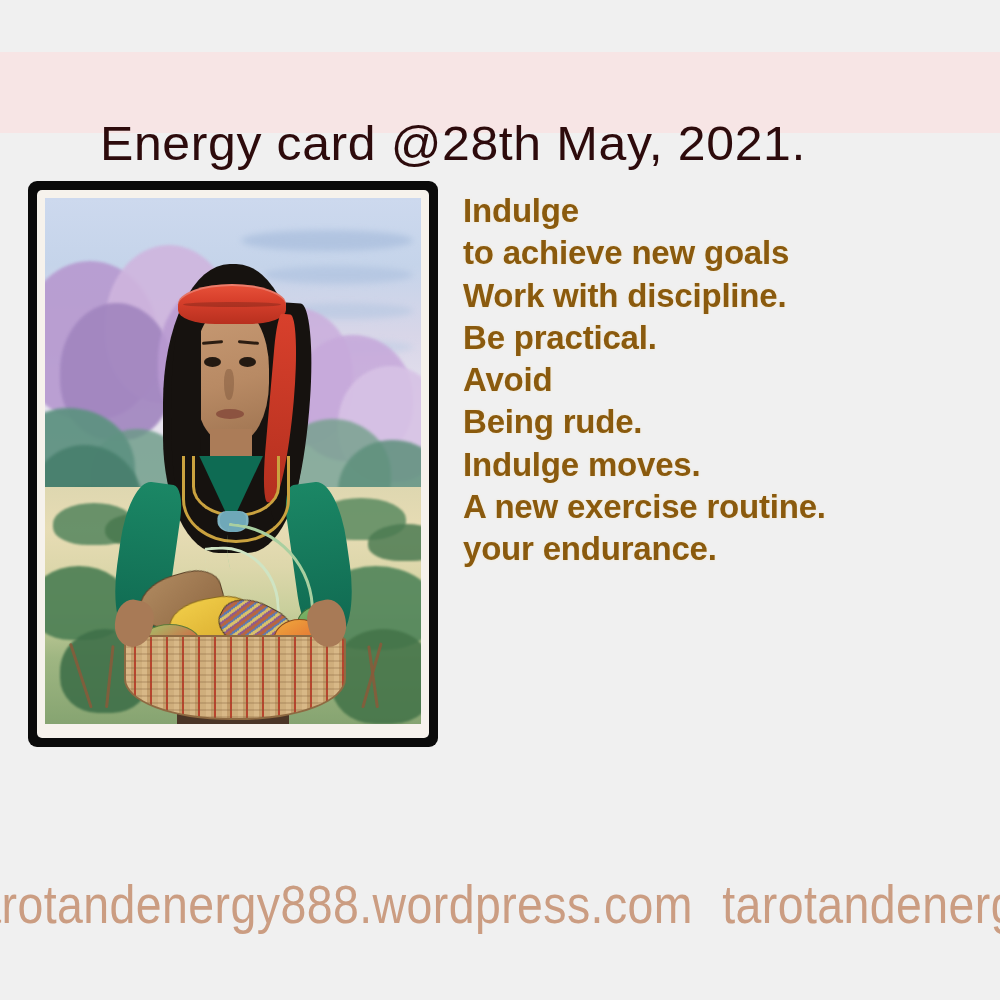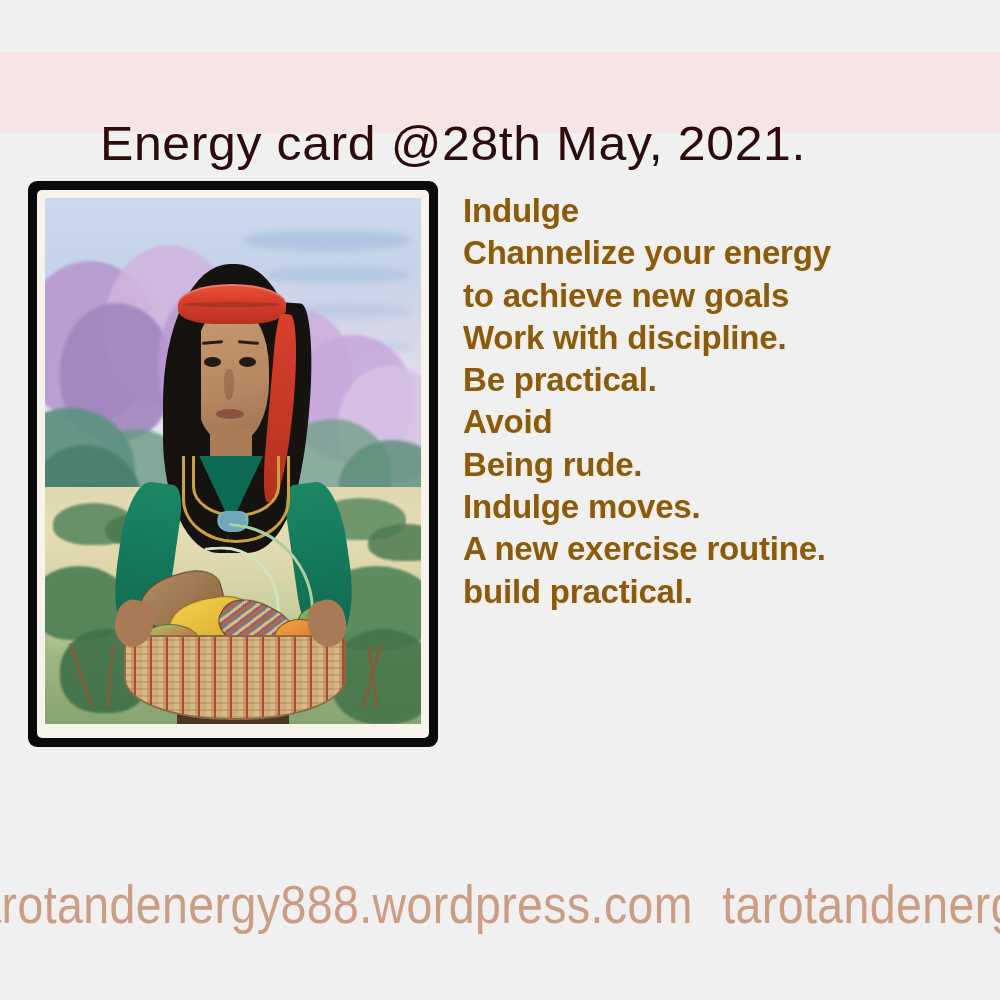--- a/index.html
+++ b/index.html
@@ -383,29 +383,28 @@
           <div class="hand-l"></div>
           <div class="hand-r"></div>
         </div>
 
       </div>
     </div>
   </div>
 
   <div class="reading">
     <div class="reading-line">Indulge</div>
-    <div class="reading-line">Channelize your energy</div>
     <div class="reading-line">to achieve new goals</div>
     <div class="reading-line">Work with discipline.</div>
     <div class="reading-line">Be practical.</div>
     <div class="reading-line">Avoid</div>
     <div class="reading-line">Being rude.</div>
     <div class="reading-line">Indulge moves.</div>
     <div class="reading-line">A new exercise routine.</div>
-    <div class="reading-line">build practical.</div>
+    <div class="reading-line">your endurance.</div>
   </div>
 
   <div class="watermark">
     <div class="watermark-text">
       <span>tarotandenergy888.wordpress.com</span><span class="wm-gap"></span><span>tarotandenergy888.wordpress.com</span><span class="wm-gap"></span>
     </div>
   </div>
 
 </div>
 

